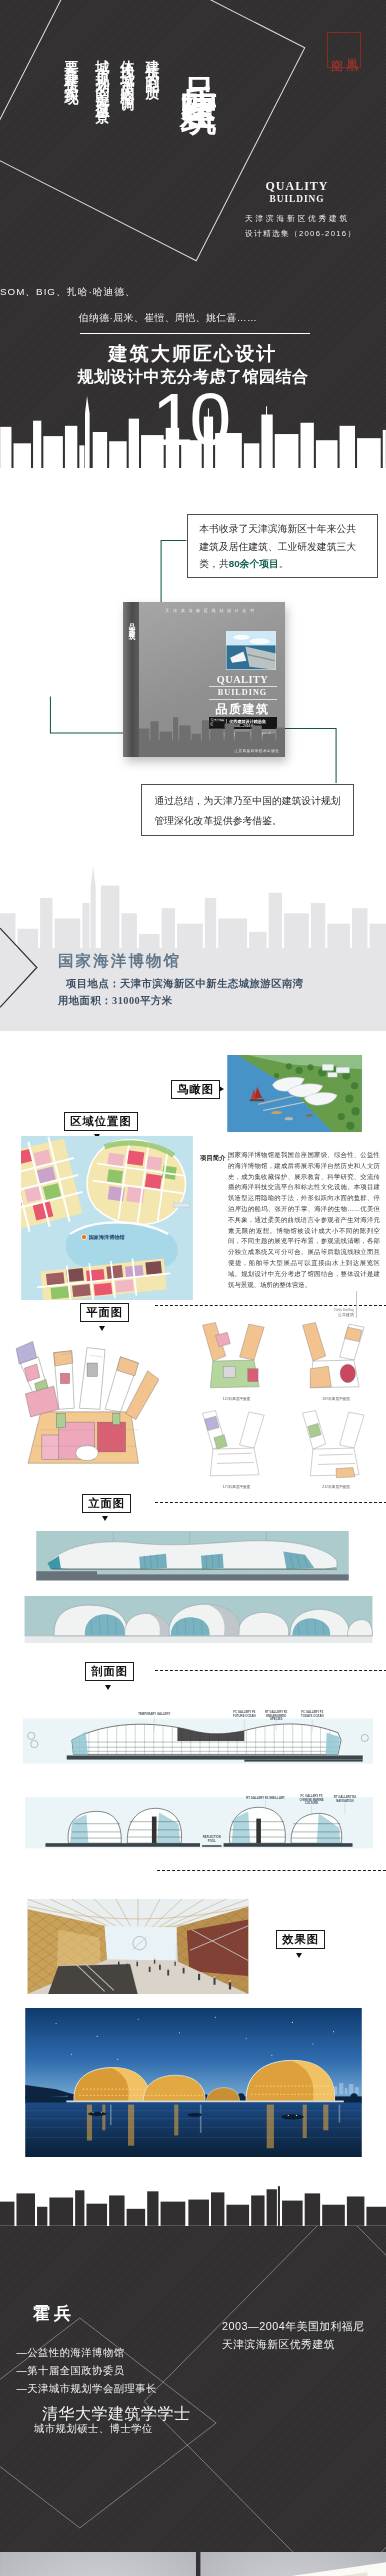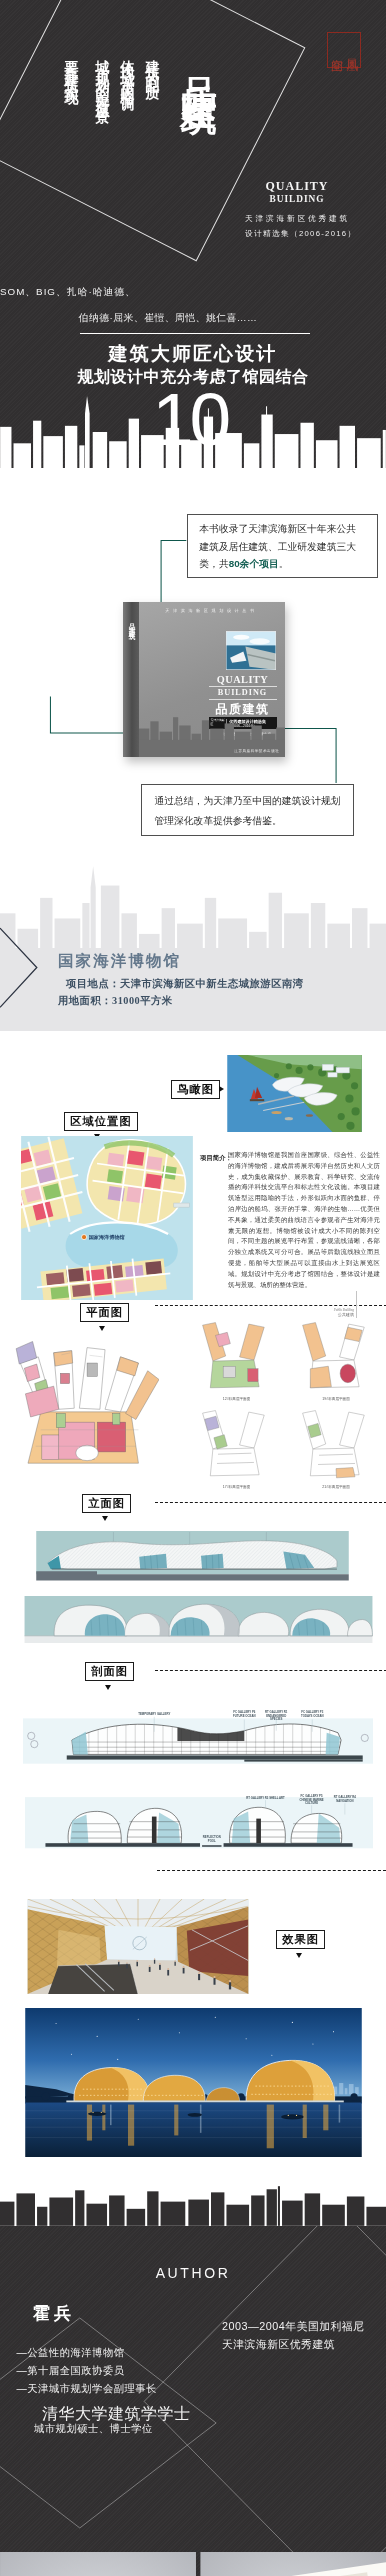--- a/index.html
+++ b/index.html
@@ -831,21 +831,20 @@
     </g>
   </svg>
 
   <div class="abs dark" style="left:0;top:2226px;width:386px;height:622px;">
     <svg class="abs" style="left:0;top:0;" width="386" height="361" viewBox="0 0 750 700">
       <g fill="none" stroke="rgba(255,255,255,.7)" stroke-width="1">
         <polygon points="155,178 420,382 155,586 -110,382"></polygon>
         <polygon points="655,-40 1030,340 655,720 280,340"></polygon>
       </g>
     </svg>
-    <div class="abs" style="left:0;top:39px;width:386px;text-align:center;color:#fafafa;font-size:14px;letter-spacing:2.6px;">AUTHOR</div>
     <div class="abs serif" style="left:33px;top:76px;color:#fff;font-size:17px;font-weight:bold;letter-spacing:4.1px;">霍兵</div>
 
     <div class="abs" style="left:16.5px;top:120px;color:#f2f2f2;font-size:10.3px;letter-spacing:0.5px;">
       <span>—</span><span>公益性的海洋博物馆</span>
     </div>
     <div class="abs" style="left:16.5px;top:138px;color:#f2f2f2;font-size:10.3px;letter-spacing:0.5px;">
       <span>—</span><span>第十届全国政协委员</span>
     </div>
     <div class="abs" style="left:16.5px;top:156px;color:#f2f2f2;font-size:10.3px;letter-spacing:0.5px;">
       <span>—</span><span>天津城市规划学会副理事长</span>

